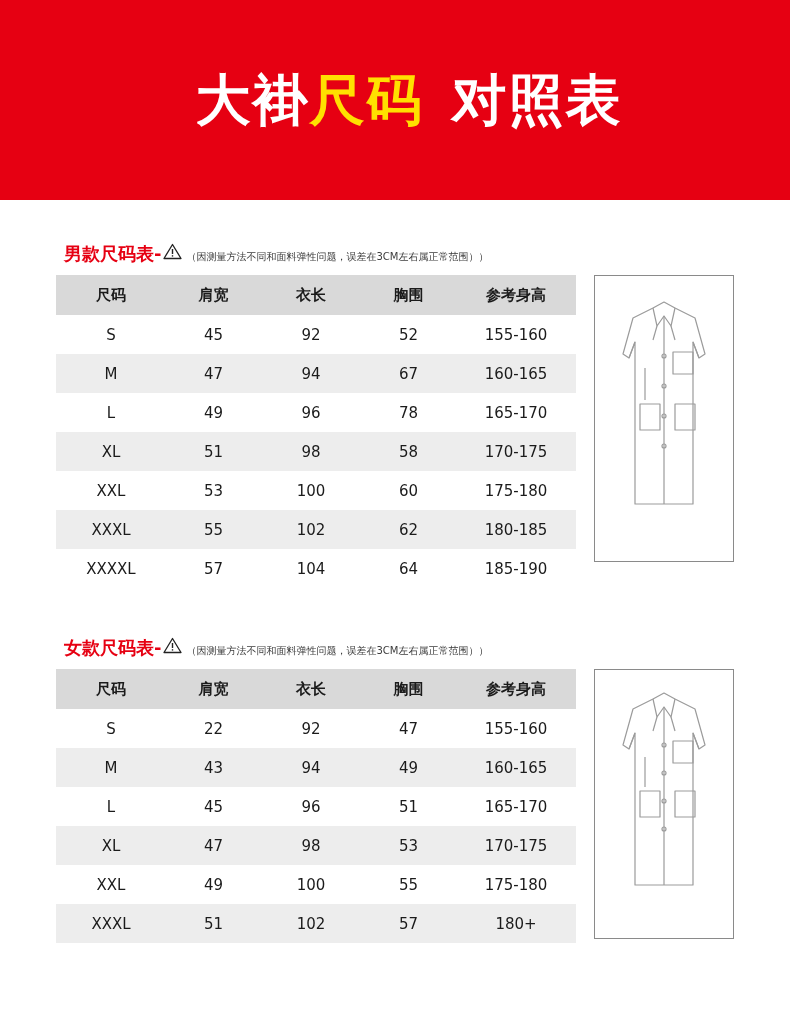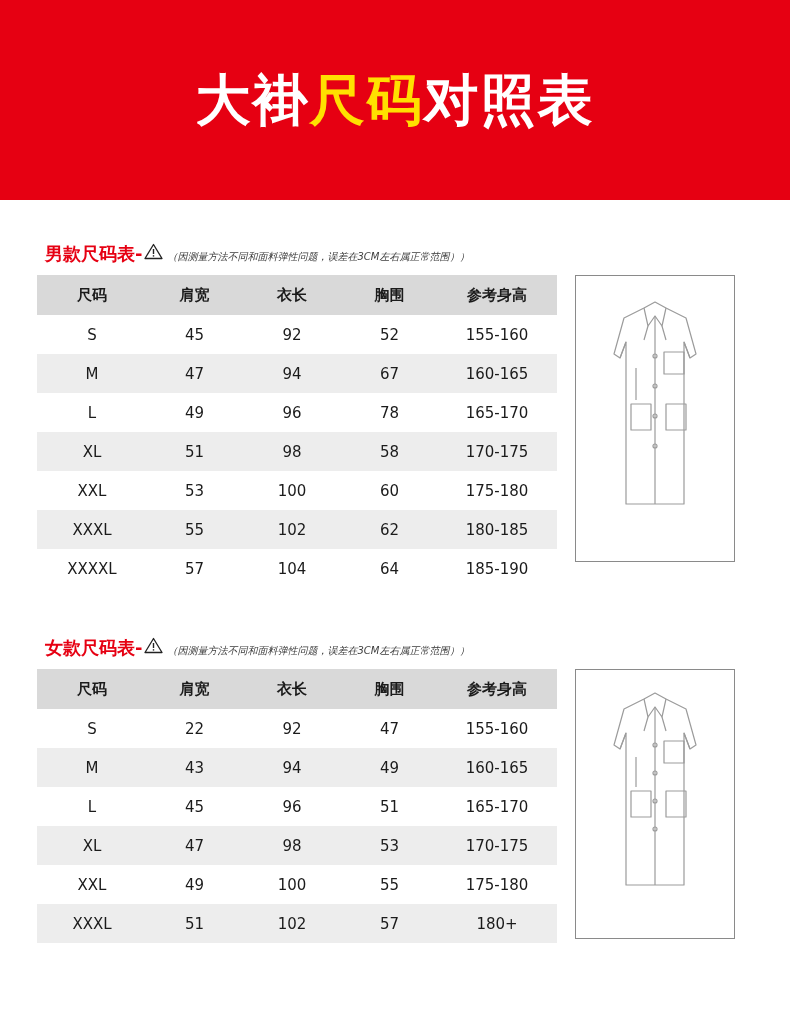--- a/index.html
+++ b/index.html
@@ -27,25 +27,25 @@
     justify-content: center;
   }
   .banner-title {
     font-size: 55px;
     font-weight: bold;
     letter-spacing: 2px;
     line-height: 1;
     white-space: nowrap;
     font-family: "DejaVu Sans", sans-serif;
   }
-  .banner-title .w { color: #ffffff; }
+  .banner-title .w { color: #ffffff; margin-left: 28px; }
   .banner-title .y { color: #ffe000; }
 
   
-  .section { padding: 0 28px; margin-left: 9px; }
+  .section { padding: 0 56px; }
   .section.men { margin-top: 42px; }
   .section.women { margin-top: 48px; }
 
   .sec-head {
     display: flex;
     align-items: flex-end;
     margin-bottom: 12px;
     padding-left: 8px;
   }
   .sec-title {
@@ -60,21 +60,20 @@
     position: relative;
     top: 1px;
   }
   .sec-note {
     font-size: 10px;
     color: #3c3c3c;
     font-family: "DejaVu Sans", sans-serif;
     line-height: 1.1;
     position: relative;
     top: -1px;
-    font-style: italic;
   }
 
   .sec-body {
     display: flex;
     align-items: flex-start;
     gap: 18px;
   }
 
   
   table.size-table {

